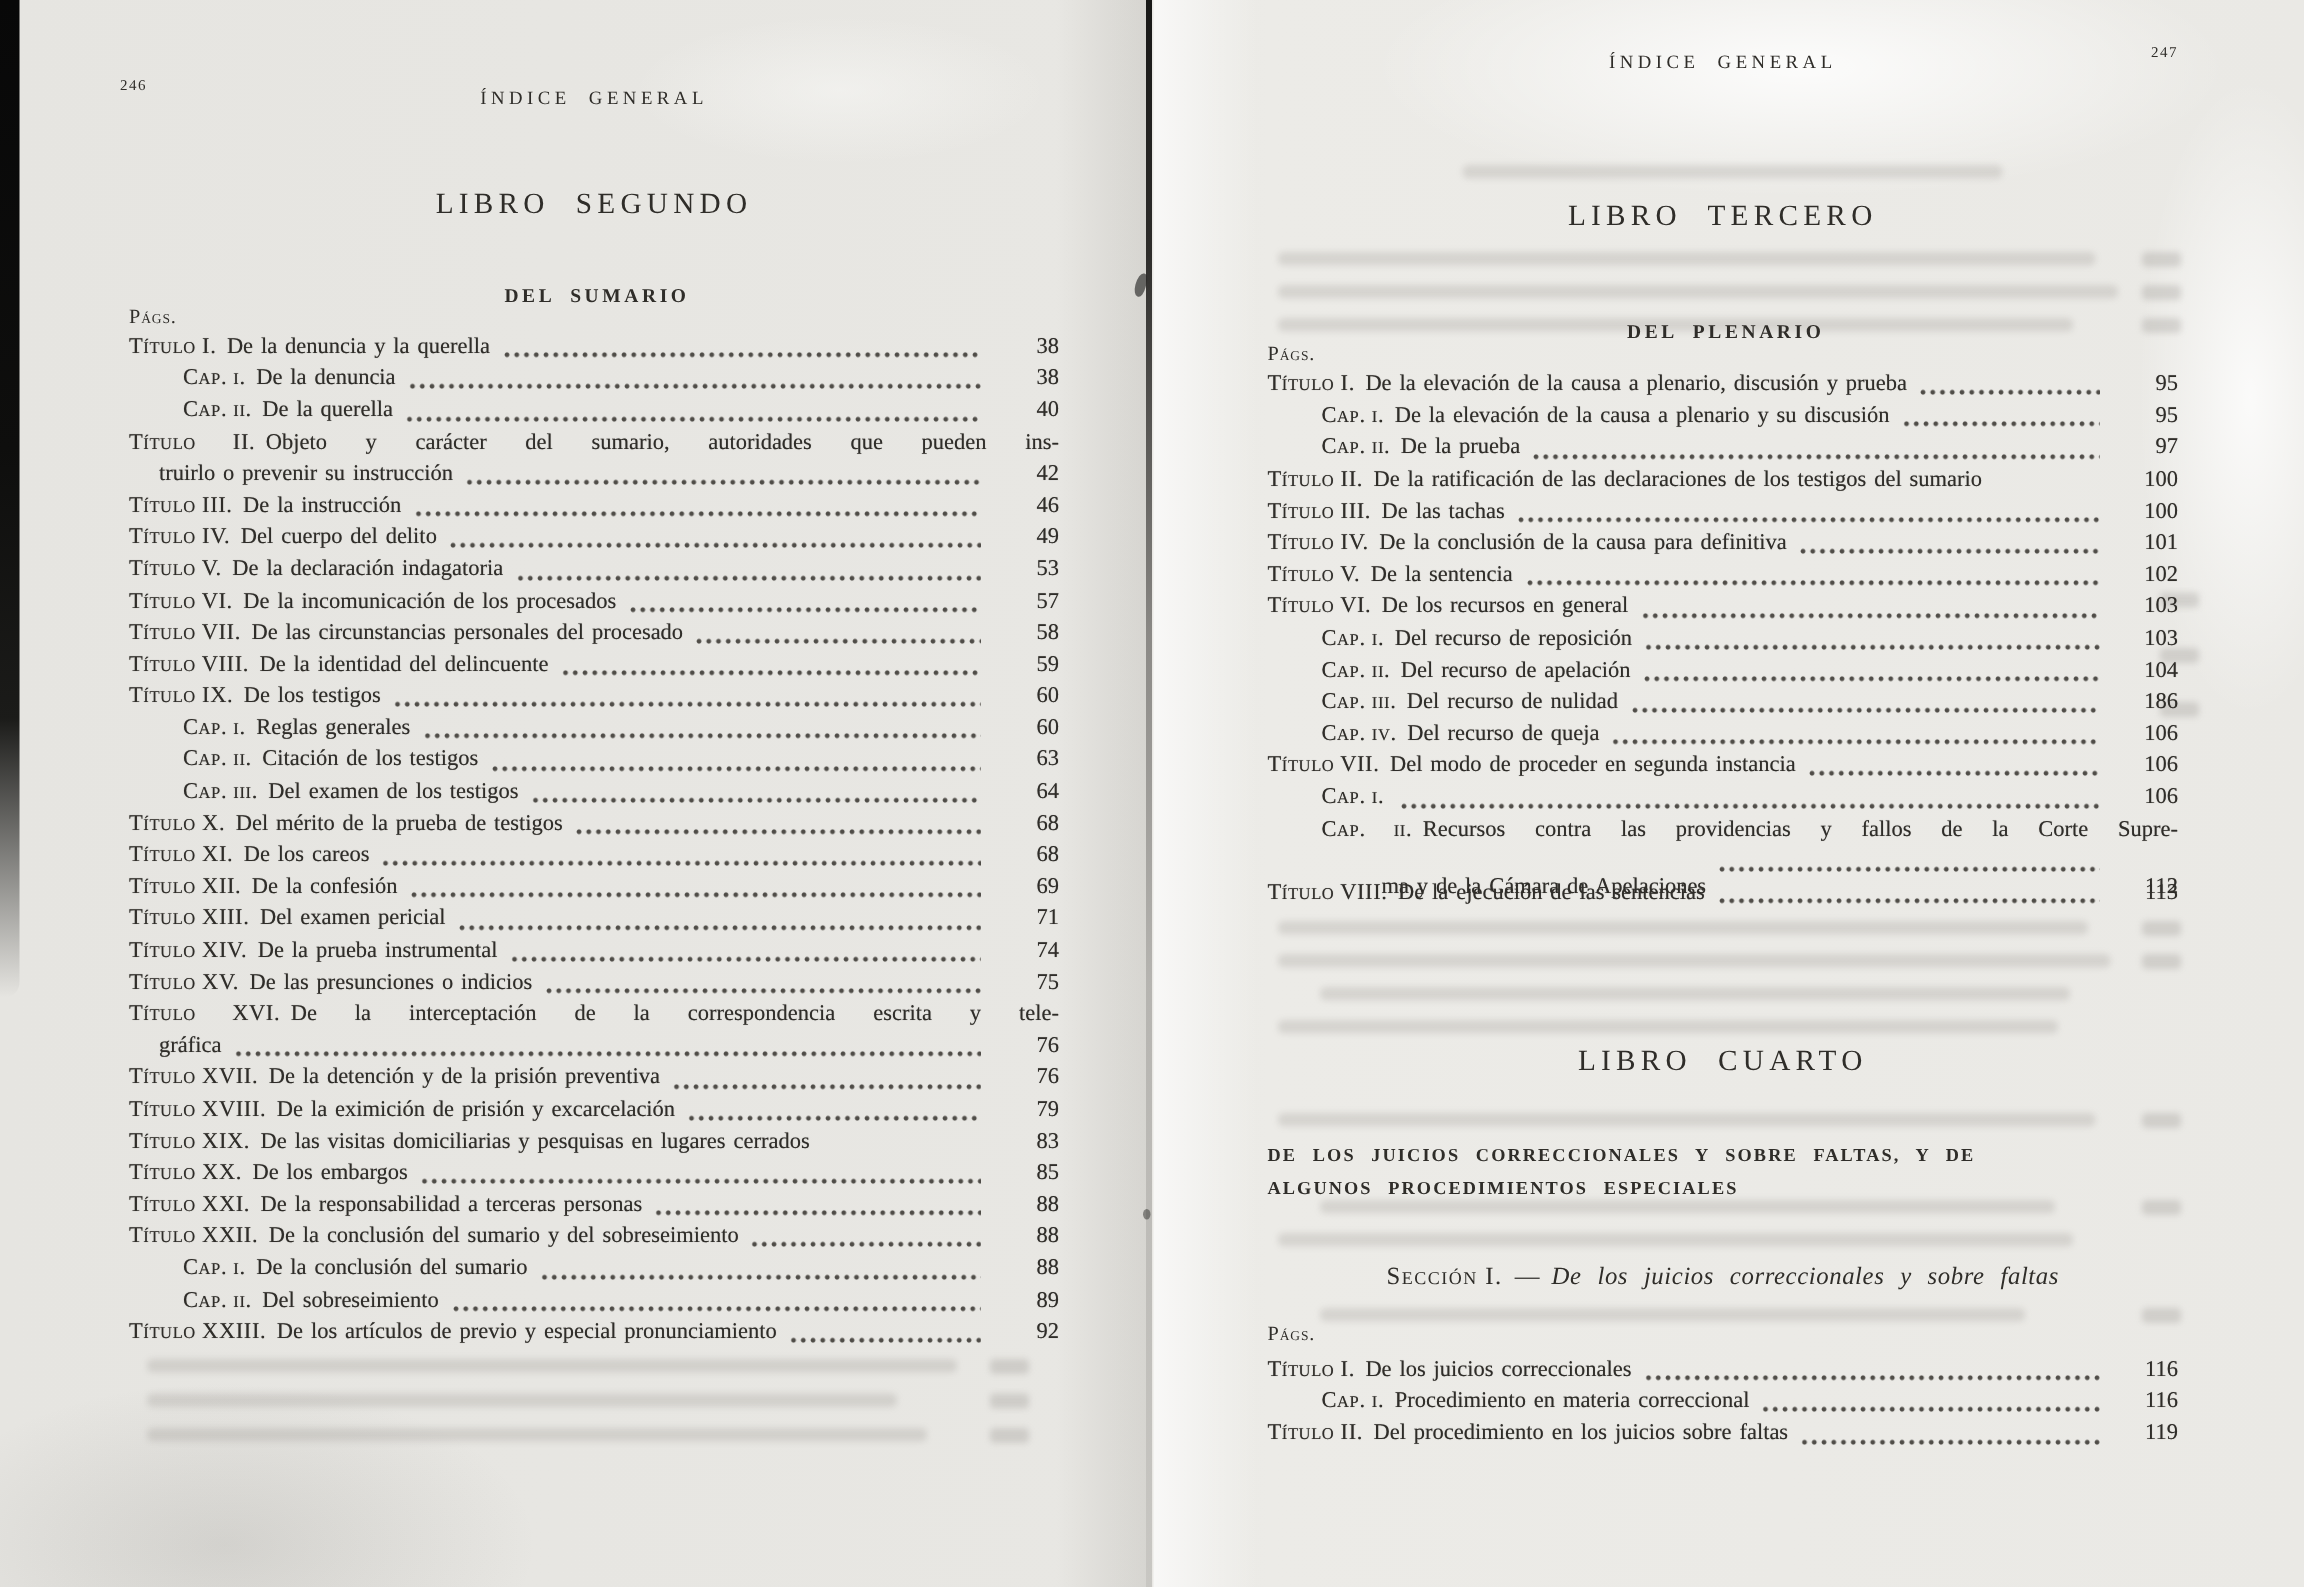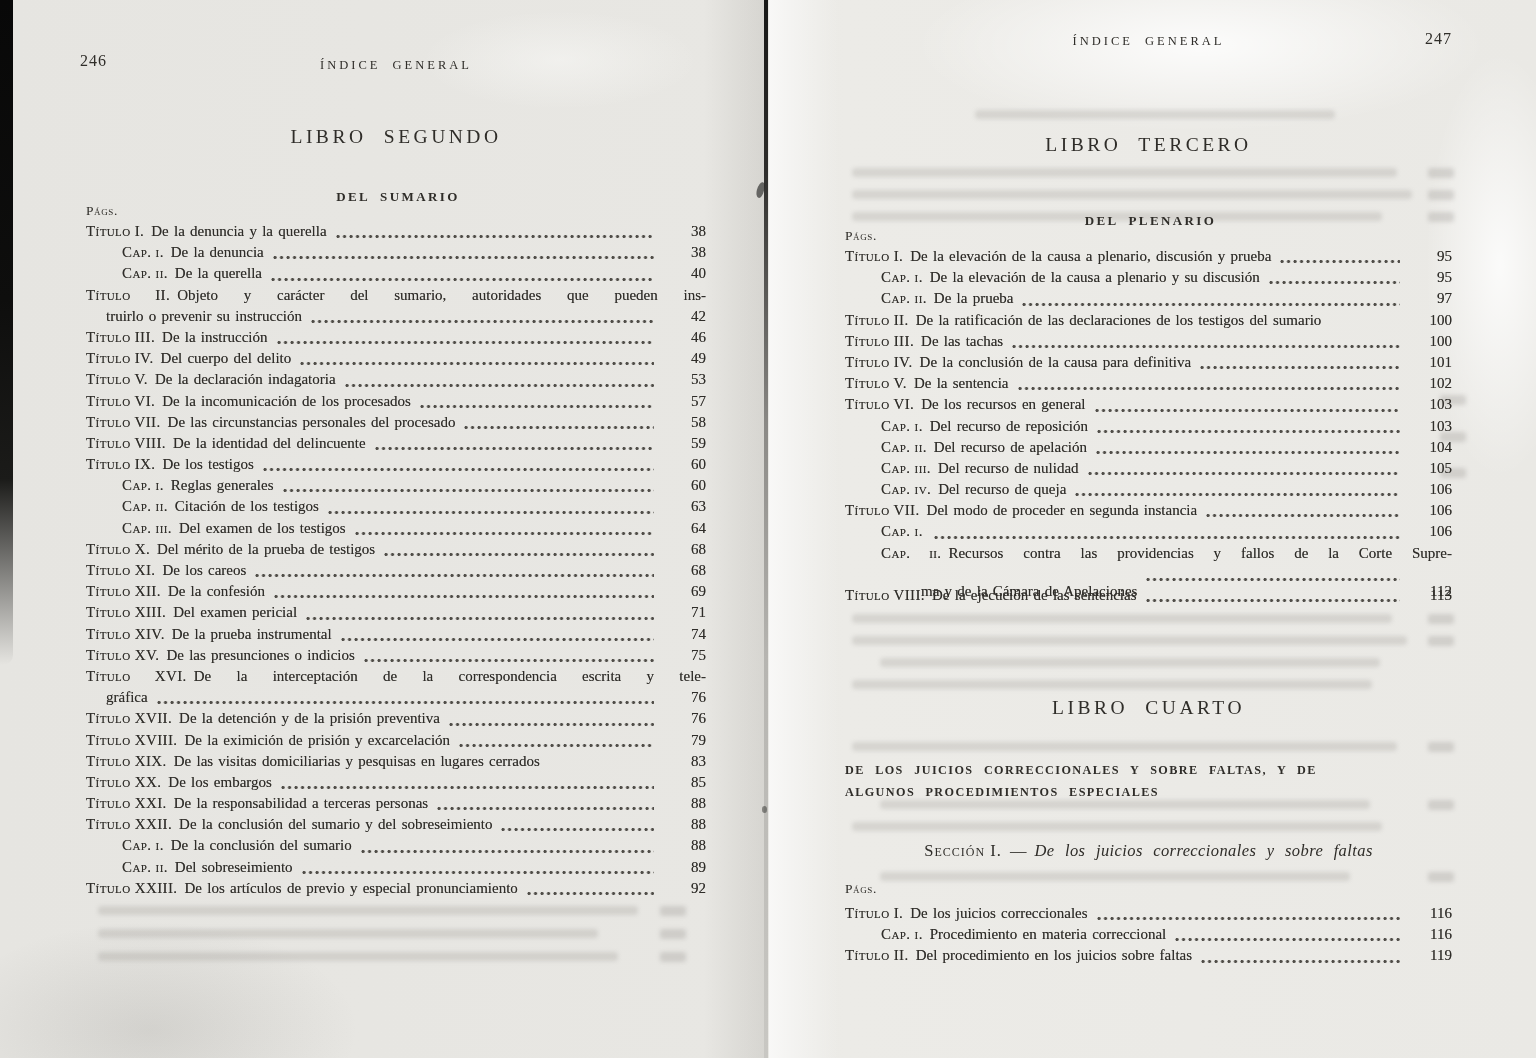--- a/index.html
+++ b/index.html
@@ -30,21 +30,21 @@
   .patch-right-edge{left:1425px;top:50px;width:150px;height:430px;
     background:radial-gradient(ellipse at center,rgba(255,255,255,.8),rgba(255,255,255,0) 70%);}
   .patch-left-top{left:420px;top:10px;width:280px;height:100px;
     background:radial-gradient(ellipse at center,rgba(250,250,248,.5),rgba(255,255,255,0) 70%);}
   .vignette-bl{left:-60px;top:920px;width:420px;height:220px;
     background:radial-gradient(ellipse at center,rgba(92,90,85,.14),rgba(92,90,85,0) 70%);}
   
   .gline{position:absolute;height:9px;background:rgba(104,102,96,.17);border-radius:4px;filter:blur(2.2px);}
   .gnum{position:absolute;width:26px;height:10px;background:rgba(104,102,96,.20);border-radius:3px;filter:blur(2px);}
   
-  .folio{font-size:16px;letter-spacing:1px;}
+  .folio{font-size:10px;letter-spacing:1px;}
   .running-head{font-size:12.5px;letter-spacing:3px;word-spacing:6px;text-align:center;}
   .libro{font-size:19.5px;font-weight:400;letter-spacing:3.5px;word-spacing:9px;text-align:center;margin:0;}
   .part-head{font-size:13px;font-weight:700;letter-spacing:2.4px;word-spacing:5px;text-align:center;margin:2px;}
   .pags{font-variant:small-caps;font-size:13.5px;letter-spacing:.6px;text-align:left;}
   .subtitle{font-size:12.2px;font-weight:700;letter-spacing:1.4px;word-spacing:6px;text-align:left;}
   .section-line{font-size:16.5px;text-align:center;white-space:nowrap;}
   .sec-lbl{font-variant:small-caps;letter-spacing:1px;}
   .sec-it{font-style:italic;word-spacing:6px;letter-spacing:.4px;}
   .sec-dash{padding:0 8px;}
   
@@ -370,21 +370,21 @@
         <li class="trow indent-1">
           <span class="lbl">Cap. ii.</span>
           <span class="txt">Del recurso de apelación</span>
           <span class="leader"></span>
           <span class="pg">104</span>
         </li>
         <li class="trow indent-1">
           <span class="lbl">Cap. iii.</span>
           <span class="txt">Del recurso de nulidad</span>
           <span class="leader"></span>
-          <span class="pg">105</span>
+          <span class="pg">186</span>
         </li>
         <li class="trow indent-1">
           <span class="lbl">Cap. iv.</span>
           <span class="txt">Del recurso de queja</span>
           <span class="leader"></span>
           <span class="pg">106</span>
         </li>
         <li class="trow indent-0">
           <span class="lbl">Título VII.</span>
           <span class="txt">Del modo de proceder en segunda instancia</span>

